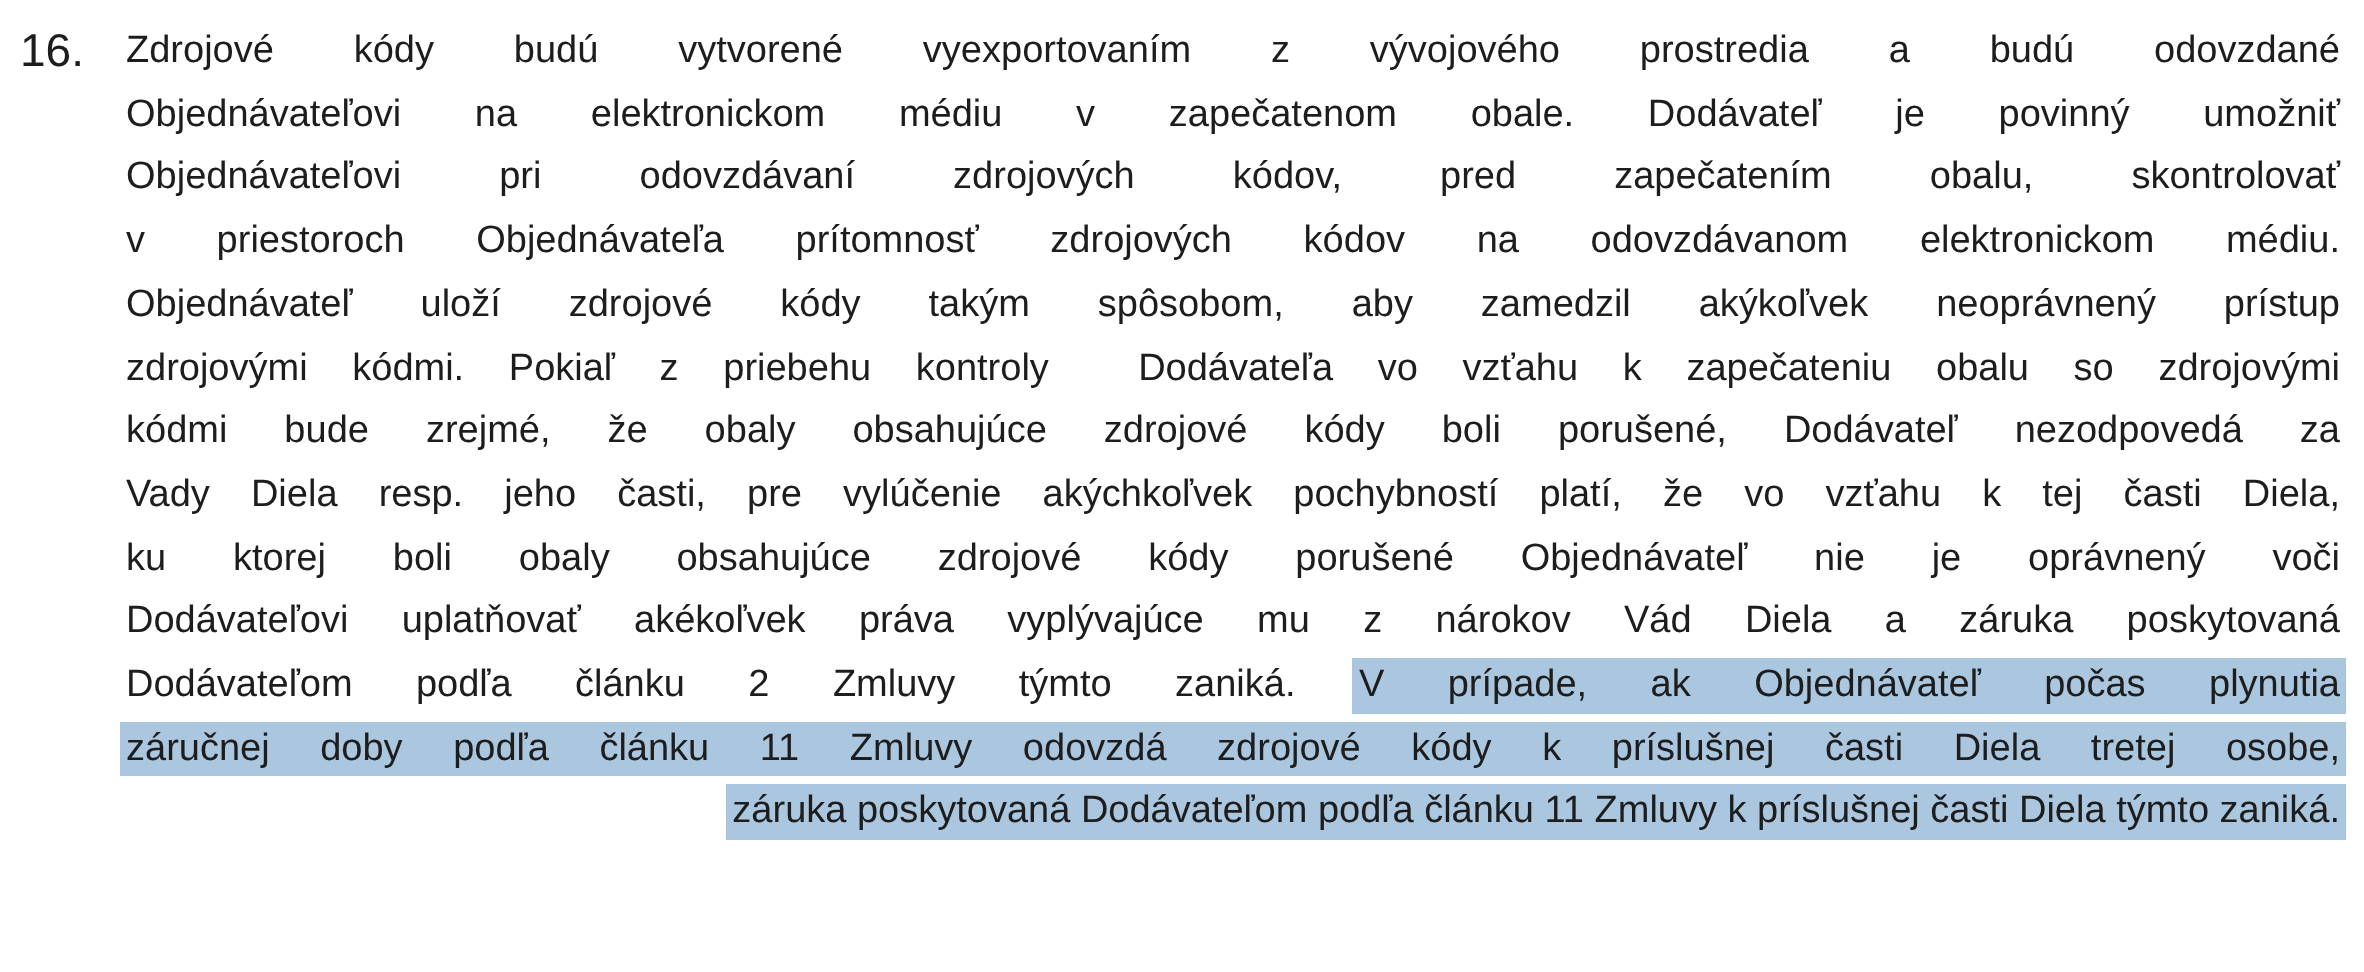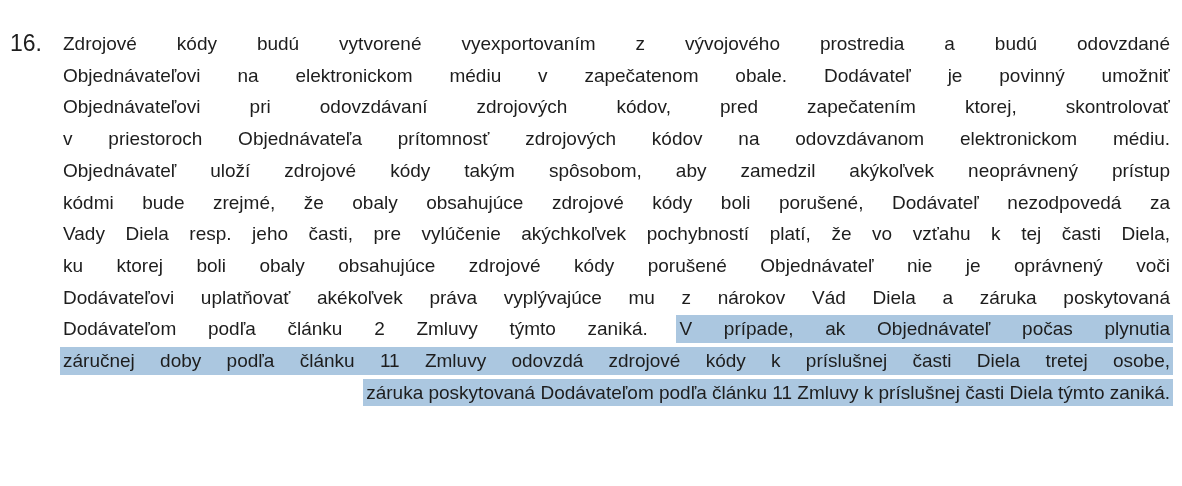--- a/index.html
+++ b/index.html
@@ -9,21 +9,21 @@
   body {
     width: 1182px;
     height: 486px;
     background: var(--page-bg, #ffffff);
     font-family: "Liberation Sans", sans-serif;
     color: var(--text-color, #1d1d1d);
     overflow: hidden;
   }
   .paragraph {
     display: flex;
-    padding: 28px 0 0 10px;
+    padding: 10px 0 0 10px;
   }
   .para-number {
     flex: 0 0 53px;
     width: 53px;
     font-size: 23px;
     line-height: 31.7px;
     text-align: left;
   }
   .para-text {
     width: 1107px;
@@ -45,23 +45,24 @@
   }
 </style>
 </head>
 <body style="--page-bg: #ffffff; --text-color: #1d1d1d; --hl-color: #abc7e0;">
 
 <div class="paragraph">
   <div class="para-number">16.</div>
   <div class="para-text">
       <div class="line"><span>Zdrojové kódy budú vytvorené vyexportovaním z vývojového prostredia a budú odovzdané</span></div>
       <div class="line"><span>Objednávateľovi na elektronickom médiu v&nbsp;zapečatenom obale. Dodávateľ je povinný umožniť</span></div>
-      <div class="line"><span>Objednávateľovi pri odovzdávaní zdrojových kódov, pred zapečatením ktorej, skontrolovať</span></div>
+      <div class="line"><span>Objednávateľovi pri odovzdávaní zdrojových kódov, pred zapečatením obalu, skontrolovať</span></div>
       <div class="line"><span>v&nbsp;priestoroch Objednávateľa prítomnosť zdrojových kódov na odovzdávanom elektronickom médiu.</span></div>
       <div class="line"><span>Objednávateľ uloží zdrojové kódy takým spôsobom, aby zamedzil akýkoľvek neoprávnený prístup</span></div>
+      <div class="line"><span>zdrojovými kódmi. Pokiaľ z&nbsp;priebehu kontroly &nbsp;Dodávateľa vo vzťahu k zapečateniu obalu so zdrojovými</span></div>
       <div class="line"><span>kódmi bude zrejmé, že obaly obsahujúce zdrojové kódy boli porušené, Dodávateľ nezodpovedá za</span></div>
       <div class="line"><span>Vady Diela resp. jeho časti, pre vylúčenie akýchkoľvek pochybností platí, že vo vzťahu k tej časti Diela,</span></div>
       <div class="line"><span>ku ktorej boli obaly obsahujúce zdrojové kódy porušené Objednávateľ nie je oprávnený voči</span></div>
       <div class="line"><span>Dodávateľovi uplatňovať akékoľvek práva vyplývajúce mu z nárokov Vád Diela a záruka poskytovaná</span></div>
       <div class="line"><span>Dodávateľom podľa článku 2 Zmluvy týmto zaniká. </span><span class="hl">V&nbsp;prípade, ak Objednávateľ počas plynutia</span></div>
       <div class="line"><span class="hl">záručnej doby podľa článku 11 Zmluvy odovzdá zdrojové kódy k&nbsp;príslušnej časti Diela tretej osobe,</span></div>
       <div class="line last"><span class="hl">záruka poskytovaná Dodávateľom podľa článku 11 Zmluvy k&nbsp;príslušnej časti Diela týmto zaniká.</span></div>
     </div>
 </div>
 

